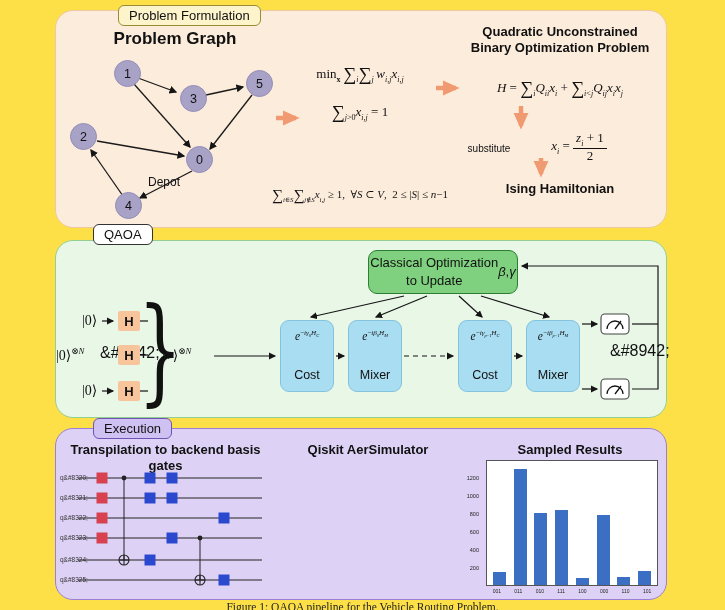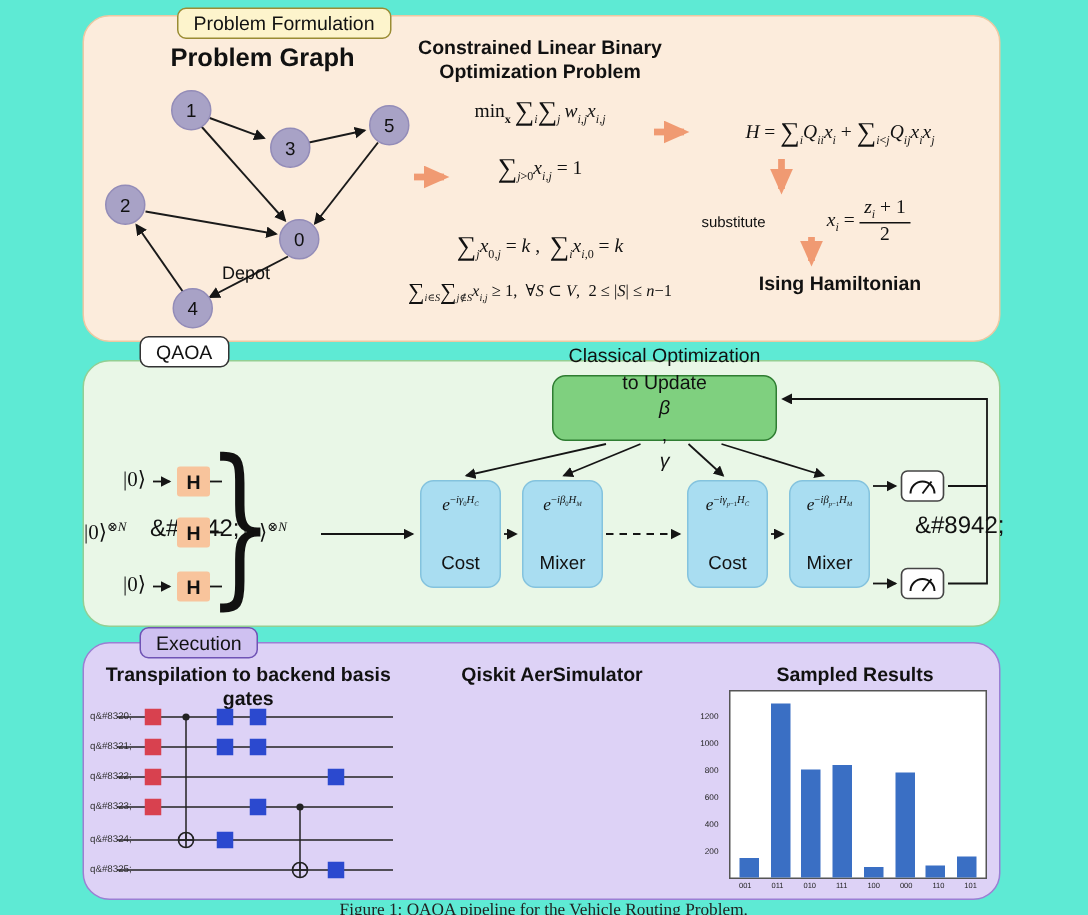--- a/index.html
+++ b/index.html
@@ -1,17 +1,17 @@
 <!DOCTYPE html>
 <html><head>
 <meta charset="utf-8">
 <style>
   *{box-sizing:border-box;margin:0;padding:0}
   body{background:#fff}
-  #canvas{position:relative;width:725px;height:610px;background:#5eead4;overflow:hidden;
+  #canvas{position:relative;width:725px;height:610px;background:#fde047;overflow:hidden;
           font-family:"Liberation Sans",sans-serif;color:#111}
   .panel{position:absolute;border-radius:18px;z-index:1}
   #p1{left:55px;top:10px;width:612px;height:218px;background:#fcecdc;border:1.5px solid #edc8a2}
   #p2{left:55px;top:240px;width:612px;height:178px;background:#e9f7e7;border:1.5px solid #93cf93}
   #p3{left:55px;top:428px;width:612px;height:172px;background:#ddd2f6;border:1.5px solid #9b7fd4}
   .chip{position:absolute;z-index:5;font-size:13px;padding:2px 10px;border-radius:6px;white-space:nowrap}
   #chip1{left:118px;top:5px;background:#fdf4cc;border:1.3px solid #9a8c33}
   #chip2{left:93px;top:224px;background:#ffffff;border:1.3px solid #333}
   #chip3{left:93px;top:418px;background:#cfc1f1;border:1.3px solid #6f53b5}
   #overlay{position:absolute;left:0;top:0;z-index:2}
@@ -45,21 +45,21 @@
   #ket1{left:82px;top:312px} #ket2{left:56px;top:346px} #ket3{left:82px;top:382px}
   .vdots{position:absolute;z-index:3;font-size:16px}
   #vdotsLeft{left:100px;top:344px} #vdotsRight{left:610px;top:342px}
   .hgate{position:absolute;z-index:3;width:22px;height:20px;background:#f8c49c;border-radius:2px;
          display:flex;align-items:center;justify-content:center;font-size:13px;font-weight:600}
   #h1{left:118px;top:311px} #h2{left:118px;top:345px} #h3{left:118px;top:381px}
   #brace{left:138px;top:294px;font-size:116px;line-height:112px;font-family:"DejaVu Serif",serif;
          transform:scaleX(.6);transform-origin:left center;font-weight:300}
   #ketPlus{left:162px;top:346px}
   #greenbox{position:absolute;z-index:3;left:368px;top:250px;width:150px;height:44px;background:#7fd07f;
-            border:1.4px solid #2f7d32;border-radius:9px;display:flex;flex-direction:column;
+            border:1.4px solid #2f7d32;border-radius:9px;display:flex;flex-direction:row;
             align-items:center;justify-content:center;font-size:13px;line-height:1.35;text-align:center}
   .bluebox{position:absolute;z-index:3;top:320px;width:54px;height:72px;background:#a9ddf1;
            border:1px solid #84c3de;border-radius:9px;display:flex;flex-direction:column;
            align-items:center;justify-content:space-between;padding:8px 2px 9px;text-align:center}
   .bluebox .f{font-size:11.5px}
   .bluebox .lbl{font-size:12.5px}
   #cost1{left:280px} #mixer1{left:348px} #cost2{left:458px} #mixer2{left:526px}
   .gauge{position:absolute;z-index:3}
   
   #transpTitle{left:58px;top:442px;width:215px}
@@ -147,26 +147,25 @@
 
   <div class="abs h2" id="graphTitle">Problem Graph</div>
   <div class="gnode" style="left:114px;top:60px">1</div>
   <div class="gnode" style="left:180px;top:85px">3</div>
   <div class="gnode" style="left:246px;top:70px">5</div>
   <div class="gnode" style="left:70px;top:123px">2</div>
   <div class="gnode" style="left:186px;top:146px">0</div>
   <div class="gnode" style="left:115px;top:192px">4</div>
   <div class="abs" id="depotLbl">Depot</div>
 
-  <div class="abs h2" id="clboTitle">Constrained Linear Binary<br>Optimization Problem</div>
   <div class="eq math" id="eqObj">min<sub><b>x</b></sub> <span class="sum">∑</span><sub><i>i</i></sub><span class="sum">∑</span><sub><i>j</i></sub> <i>w</i><sub><i>i,j</i></sub><i>x</i><sub><i>i,j</i></sub></div>
   <div class="eq math" id="eqDeg"><span class="sum">∑</span><sub><i>j</i>&gt;0</sub><i>x</i><sub><i>i,j</i></sub> = 1</div>
-  <div class="eq math" id="eqDepot"><span class="sum">∑</span><sub><i>j</i></sub><i>x</i><sub>0,<i>j</i></sub> = <i>k</i> ,&nbsp; <span class="sum">∑</span><sub><i>i</i></sub><i>x</i><sub><i>i</i>,0</sub> = <i>k</i></div>
   <div class="eq math" id="eqSub"><span class="sum">∑</span><sub><i>i</i>∈<i>S</i></sub><span class="sum">∑</span><sub><i>j</i>∉<i>S</i></sub><i>x</i><sub><i>i,j</i></sub> ≥ 1, &nbsp;∀<i>S</i> ⊂ <i>V</i>, &nbsp;2 ≤ |<i>S</i>| ≤ <i>n</i>−1</div>
 
+  <div class="abs h2" id="quboTitle">Quadratic Unconstrained<br>Binary Optimization Problem</div>
   <div class="eq math" id="eqH"><i>H</i> = <span class="sum">∑</span><sub><i>i</i></sub><i>Q</i><sub><i>ii</i></sub><i>x</i><sub><i>i</i></sub> + <span class="sum">∑</span><sub><i>i</i>&lt;<i>j</i></sub><i>Q</i><sub><i>ij</i></sub><i>x</i><sub><i>i</i></sub><i>x</i><sub><i>j</i></sub></div>
   <div id="subLbl">substitute</div>
   <div class="eq math" id="eqSubst"><i>x</i><sub><i>i</i></sub> = <span class="frac">
         <span class="num"><i>z</i><sub><i>i</i></sub> + 1</span>
         <span>2</span>
       </span></div>
   <div class="abs h2" id="isingTitle">Ising Hamiltonian</div>
 
   <div id="greenbox">Classical Optimization<br>to Update <i>β</i>, <i>γ</i></div>
 

